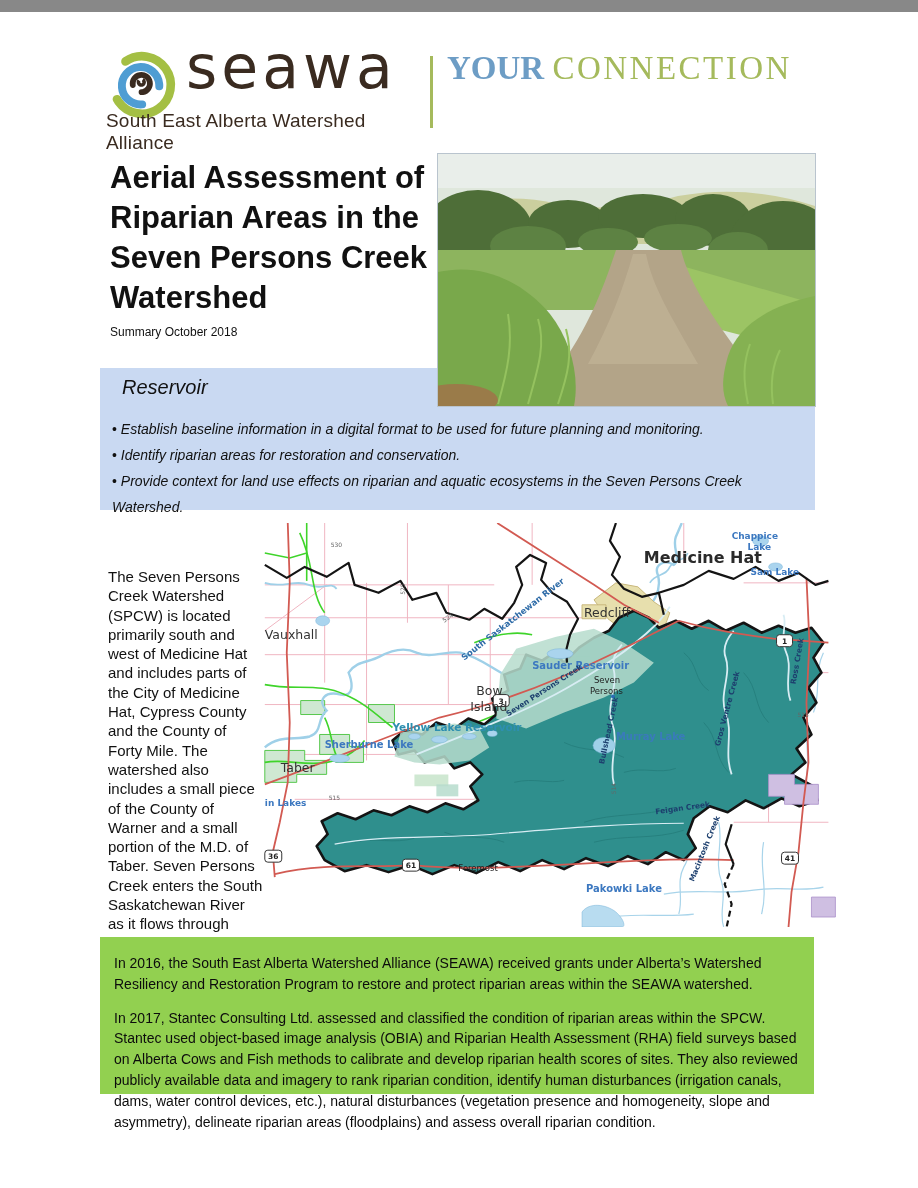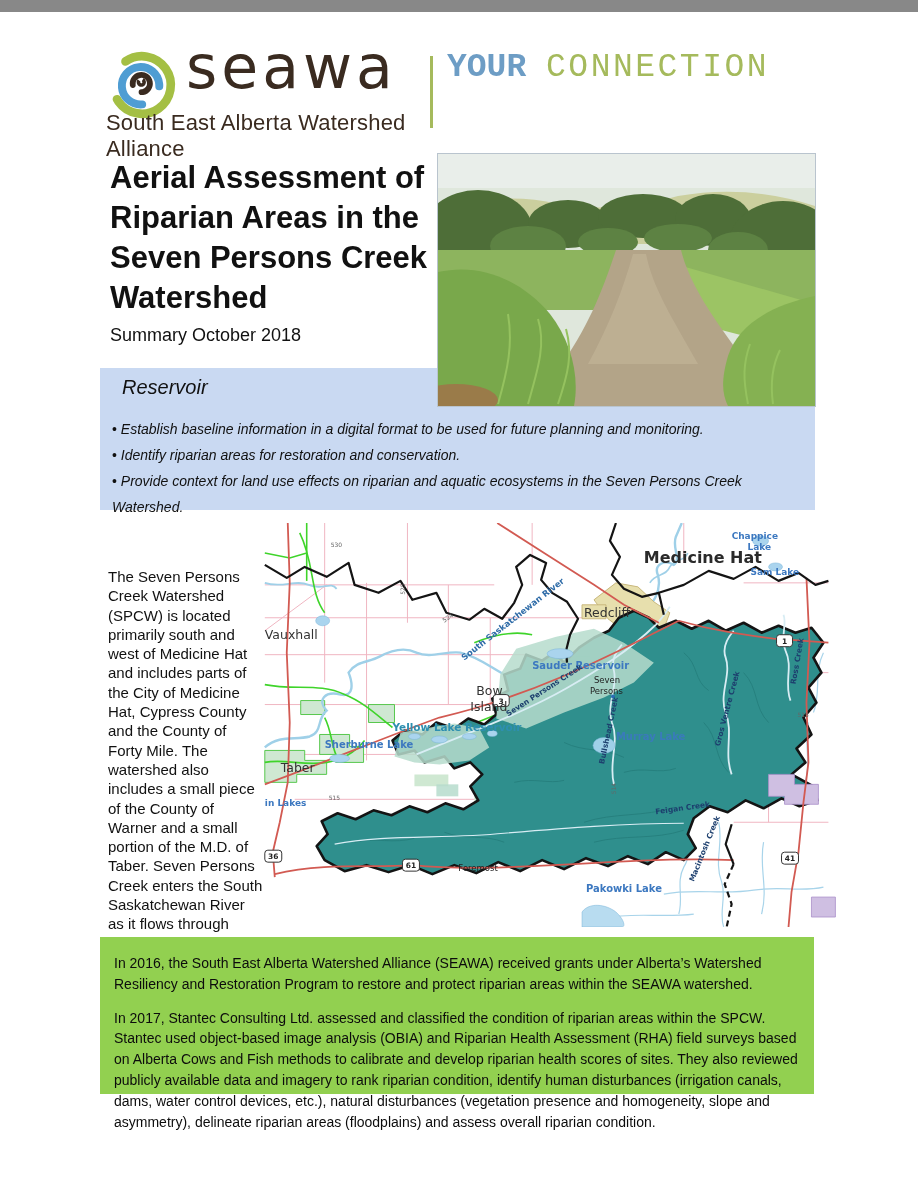--- a/index.html
+++ b/index.html
@@ -7,32 +7,32 @@
     position:relative;width:918px;height:1188px;background:#ffffff;
     margin:12px auto;overflow:hidden;
     font-family:"Liberation Sans",sans-serif;color:#1a1a1a;
   }
   
   .hdr{position:absolute;left:0;top:0;width:918px;height:135px;}
   .logo{position:absolute;left:106px;top:36px;width:330px;height:86px;}
   .swirl{position:absolute;left:0;top:-2px;}
   .brand{position:absolute;left:80px;top:-16px;font-family:"DejaVu Sans",sans-serif;
          font-size:60px;font-weight:400;letter-spacing:4px;color:#3a2b20;}
-  .brand-sub{position:absolute;left:0px;top:62px;width:330px;font-size:22px;
+  .brand-sub{position:absolute;left:0px;top:62px;width:330px;font-size:19px;
              color:#3a2b20;letter-spacing:.2px;}
   .hdr-divider{position:absolute;left:430px;top:44px;width:3px;height:72px;background:#a5ba5c;}
   .tagline{position:absolute;left:447px;top:38px;line-height:36px;
-           font-size:33px;font-family:Liberation Mono, monospace;}
+           font-size:33px;font-family:Liberation Serif, serif;}
   .tg-blue{color:#6d9dc5;font-weight:700;}
   .tg-green{color:#a5ba5c;font-weight:400;letter-spacing:2.5px;}
   .tg-sp{letter-spacing:4px;}
   
   .title{position:absolute;left:110px;top:146px;width:350px;font-size:31px;
          line-height:40px;white-space:pre-line;color:#111;font-weight:bold;}
-  .subtitle{position:absolute;left:110px;top:313px;font-size:18px;color:#111;}
+  .subtitle{position:absolute;left:110px;top:313px;font-size:12px;color:#111;}
   .photo{position:absolute;left:438px;top:142px;width:377px;height:252px;z-index:3;
          outline:1px solid #b9c4ce;}
   
   .objectives{position:absolute;left:100px;top:356px;width:715px;height:142px;
               background:#c9d9f2;z-index:1;}
   .obj-head{position:absolute;left:22px;top:8px;font-size:20px;font-style:italic;color:#111;}
   .obj-list{position:absolute;left:12px;top:48px;width:690px;list-style:none;margin:0;padding:0;}
   .obj-list li{font-size:14px;font-style:italic;line-height:26px;color:#111;}
   .obj-list li::before{content:"• ";font-style:normal;}
   

